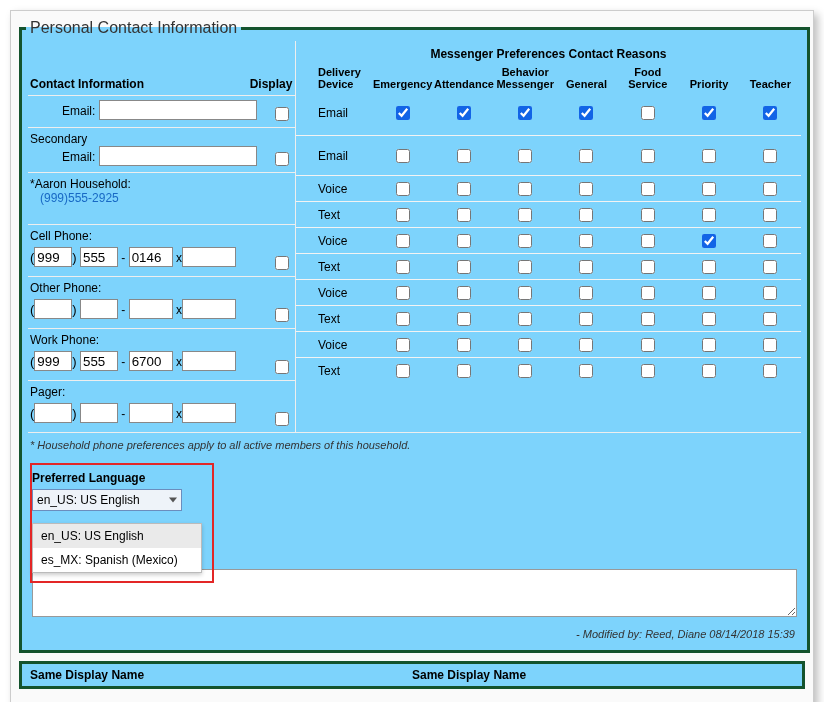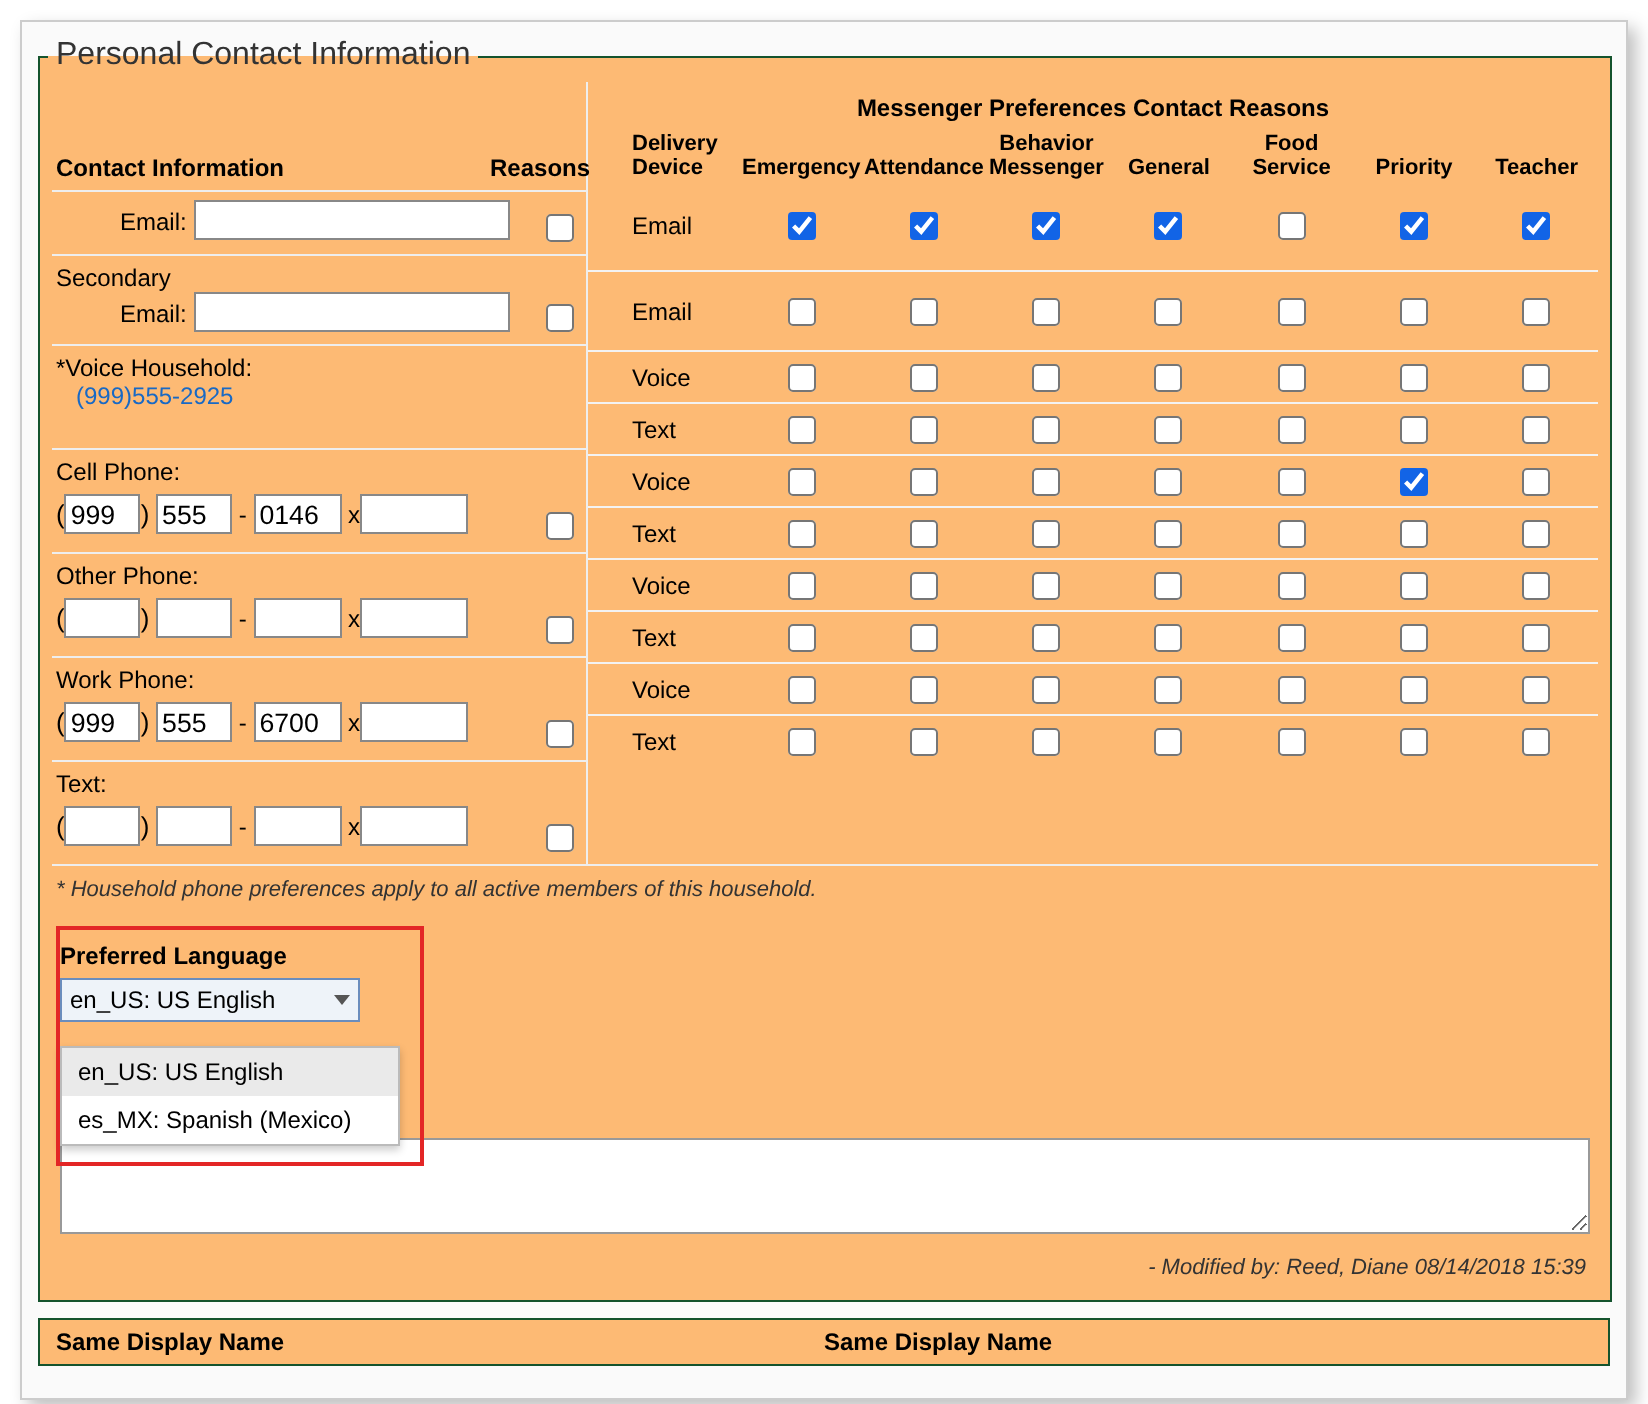--- a/index.html
+++ b/index.html
@@ -11,22 +11,22 @@
     background: #fff;
     width: 824px;
   }
   .outer {
     border: 1px solid #ccc;
     background: #fafafa;
     box-shadow: 4px 4px 8px rgba(0,0,0,0.25);
     padding: 0 8px 8px 8px;
   }
   fieldset.section {
-    border: 1px solid #14532d;
-    background: #fdba74;
+    border: 3px solid #14532d;
+    background: #7dd3fc;
     margin: 8px 0;
     padding: 0;
   }
   fieldset.section > legend {
     font-size: 16px;
     font-weight: normal;
     color: #333;
     padding: 0 4px;
     margin-left: 4px;
   }
@@ -157,38 +157,38 @@
 
   <fieldset class="section">
     <legend>Personal Contact Information</legend>
     <div class="inner">
 
       <div class="flex-top">
 
         <div class="contact-col">
           <div class="ci-header">
             <div class="ci-title">Contact Information</div>
-            <div class="ci-priv">Reasons</div>
+            <div class="ci-priv">Display</div>
           </div>
 
           <div class="ci-block">
             <label>Email:</label>
             <input type="text" class="email" style="">
             <input type="checkbox" class="priv-box" style="">
           </div>
 
           <div class="ci-block">
             <div>Secondary</div>
             <label>Email:</label>
             <input type="text" class="email" style="">
             <input type="checkbox" class="priv-box" style="">
           </div>
 
           <div class="ci-block" style="min-height:52px">
-            <div>*Voice Household:</div>
+            <div>*Aaron Household:</div>
             <a href="#" class="household">(999)555-2925</a>
           </div>
 
           <div class="ci-block" style="min-height:52px">
             <div>Cell Phone:</div>
             <div class="phone-line">
               <span class="paren">(</span><input type="text" class="seg3" value="999" style=""><span class="paren">)</span>
               <input type="text" class="seg3" value="555" style=""> -
               <input type="text" class="seg4" value="0146" style="">
               <span>x</span><input type="text" class="ext" style="">
@@ -212,21 +212,21 @@
             <div class="phone-line">
               <span class="paren">(</span><input type="text" class="seg3" value="999" style=""><span class="paren">)</span>
               <input type="text" class="seg3" value="555" style=""> -
               <input type="text" class="seg4" value="6700" style="">
               <span>x</span><input type="text" class="ext" style="">
             </div>
             <input type="checkbox" class="priv-box" style="">
           </div>
 
           <div class="ci-block" style="min-height:52px">
-            <div>Text:</div>
+            <div>Pager:</div>
             <div class="phone-line">
               <span class="paren">(</span><input type="text" class="seg3" style=""><span class="paren">)</span>
               <input type="text" class="seg3" style=""> -
               <input type="text" class="seg4" style="">
               <span>x</span><input type="text" class="ext" style="">
             </div>
             <input type="checkbox" class="priv-box" style="">
           </div>
         </div>
 

